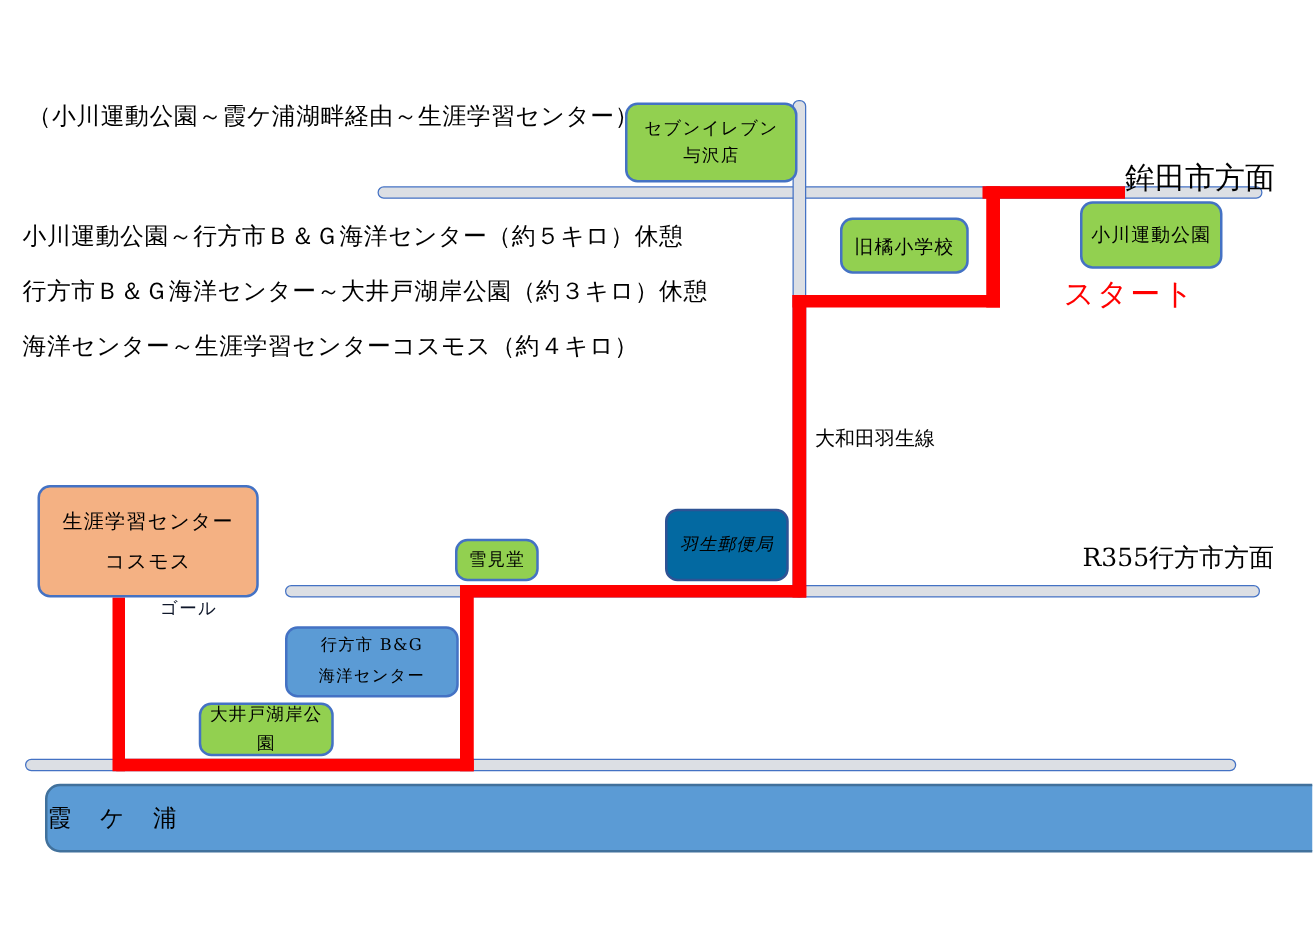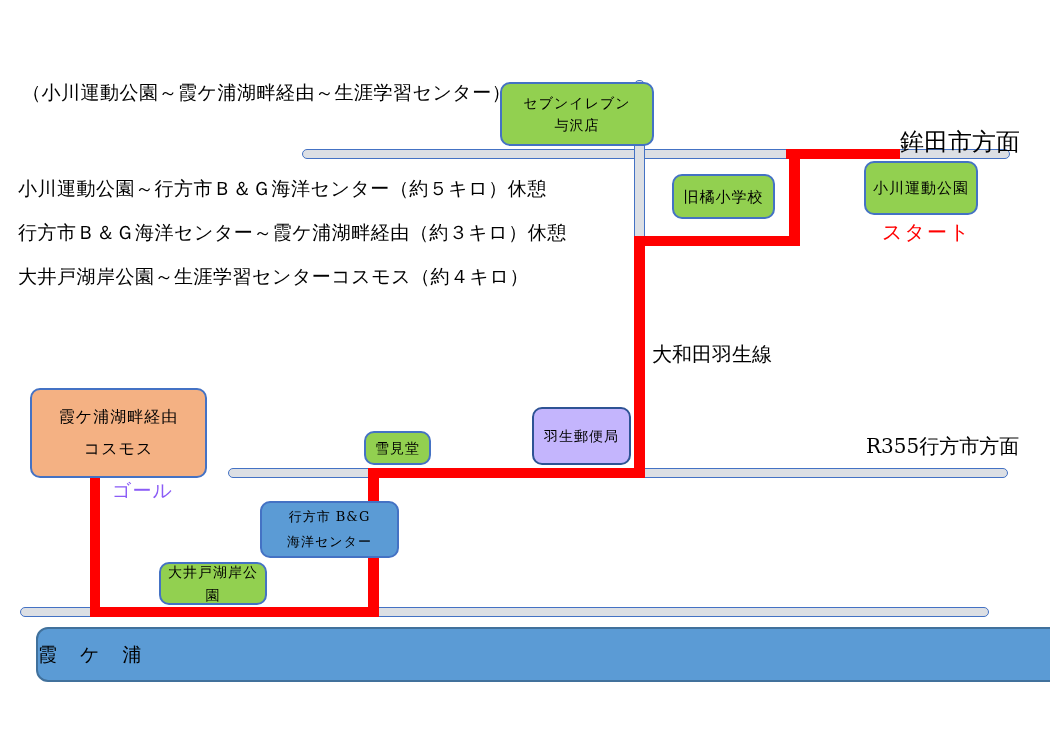--- a/index.html
+++ b/index.html
@@ -33,55 +33,55 @@
   .seg7{left:93px;top:607px;width:286px;height:10px;}
   .seg8{left:90px;top:478px;width:10px;height:139px;}
 
   
   .box{
     position:absolute;border:2px solid #4472c4;border-radius:10px;box-sizing:border-box;
     display:flex;flex-direction:column;align-items:center;justify-content:center;
     text-align:center;z-index:3;line-height:1.6;letter-spacing:1px;
   }
   .green{background:#92d050;}
-  .redbox{background:#c4b5fd;border-color:#2e5395;}
+  .redbox{background:#0369a1;border-color:#2e5395;font-style:italic;}
   .orange{background:#f4b183;}
-  .bluebox{background:#5b9bd5;margin-left:32px;}
-  .b-seven{left:500px;top:82px;width:154px;height:64px;font-size:14px;}
+  .bluebox{background:#5b9bd5;}
+  .b-seven{left:500px;top:82px;width:138px;height:64px;font-size:14px;}
   .b-tachibana{left:672px;top:174px;width:103px;height:45px;font-size:15px;justify-content:center;}
   .b-ogawa{left:826px;top:161px;width:114px;height:54px;font-size:15px;margin-left:38px;}
   .b-post{left:532px;top:407px;width:99px;height:58px;font-size:14px;}
   .b-yukimido{left:364px;top:431px;width:67px;height:34px;font-size:14px;}
   .b-seigai{left:30px;top:388px;width:177px;height:90px;font-size:16px;line-height:2.0;}
   .b-bg{left:228px;top:501px;width:139px;height:57px;font-size:13px;line-height:1.9;}
   .b-oido{left:159px;top:562px;width:108px;height:43px;font-size:14px;}
   .lake{
     position:absolute;left:36px;top:627px;width:1042px;height:55px;background:#5b9bd5;
     border:2px solid #41719c;border-radius:12px;box-sizing:border-box;z-index:3;
     display:flex;align-items:center;justify-content:flex-start;font-size:19px;letter-spacing:2px;
   }
 
   
   .lbl{position:absolute;z-index:4;white-space:nowrap;}
   .lbl-hokota{left:900px;top:126px;font-size:24px;}
-  .lbl-start{left:882px;top:219px;font-size:20px;color:#ff0000;letter-spacing:2px;}
-  .lbl-owada{left:652px;top:341px;font-size:20px;}
+  .lbl-start{left:851px;top:219px;font-size:24px;color:#ff0000;letter-spacing:2px;}
+  .lbl-owada{left:652px;top:341px;font-size:16px;}
   .lbl-r355{left:866px;top:433px;font-size:20px;}
-  .lbl-goal{left:112px;top:478px;font-size:19px;color:#8b5cf6;letter-spacing:1px;}
+  .lbl-goal{left:128px;top:478px;font-size:14px;color:#0f172a;letter-spacing:1px;}
 </style>
 </head>
 <body>
 
 <div id="canvas">
 
   <div class="txt title-line2">（小川運動公園～霞ケ浦湖畔経由～生涯学習センター）</div>
 
   <div class="txt note note1">小川運動公園～行方市Ｂ＆Ｇ海洋センター（約５キロ）休憩</div>
-  <div class="txt note note2">行方市Ｂ＆Ｇ海洋センター～霞ケ浦湖畔経由（約３キロ）休憩</div>
-  <div class="txt note note3">大井戸湖岸公園～生涯学習センターコスモス（約４キロ）</div>
+  <div class="txt note note2">行方市Ｂ＆Ｇ海洋センター～大井戸湖岸公園（約３キロ）休憩</div>
+  <div class="txt note note3">海洋センター～生涯学習センターコスモス（約４キロ）</div>
 
   <div class="road road-top"></div>
   <div class="road road-vertical"></div>
   <div class="road road-r355"></div>
   <div class="road road-bottom"></div>
 
   <div class="route seg1"></div>
   <div class="route seg2"></div>
   <div class="route seg3"></div>
   <div class="route seg4"></div>
@@ -100,21 +100,21 @@
   <div class="box green b-ogawa">
     <span>小川運動公園</span>
   </div>
   <div class="box redbox b-post">
     <span>羽生郵便局</span>
   </div>
   <div class="box green b-yukimido">
     <span>雪見堂</span>
   </div>
   <div class="box orange b-seigai">
-    <span>霞ケ浦湖畔経由</span>
+    <span>生涯学習センター</span>
     <span>コスモス</span>
   </div>
   <div class="box bluebox b-bg">
     <span>行方市 B&amp;G</span>
     <span>海洋センター</span>
   </div>
   <div class="box green b-oido">
     <span>大井戸湖岸公園</span>
   </div>
 

